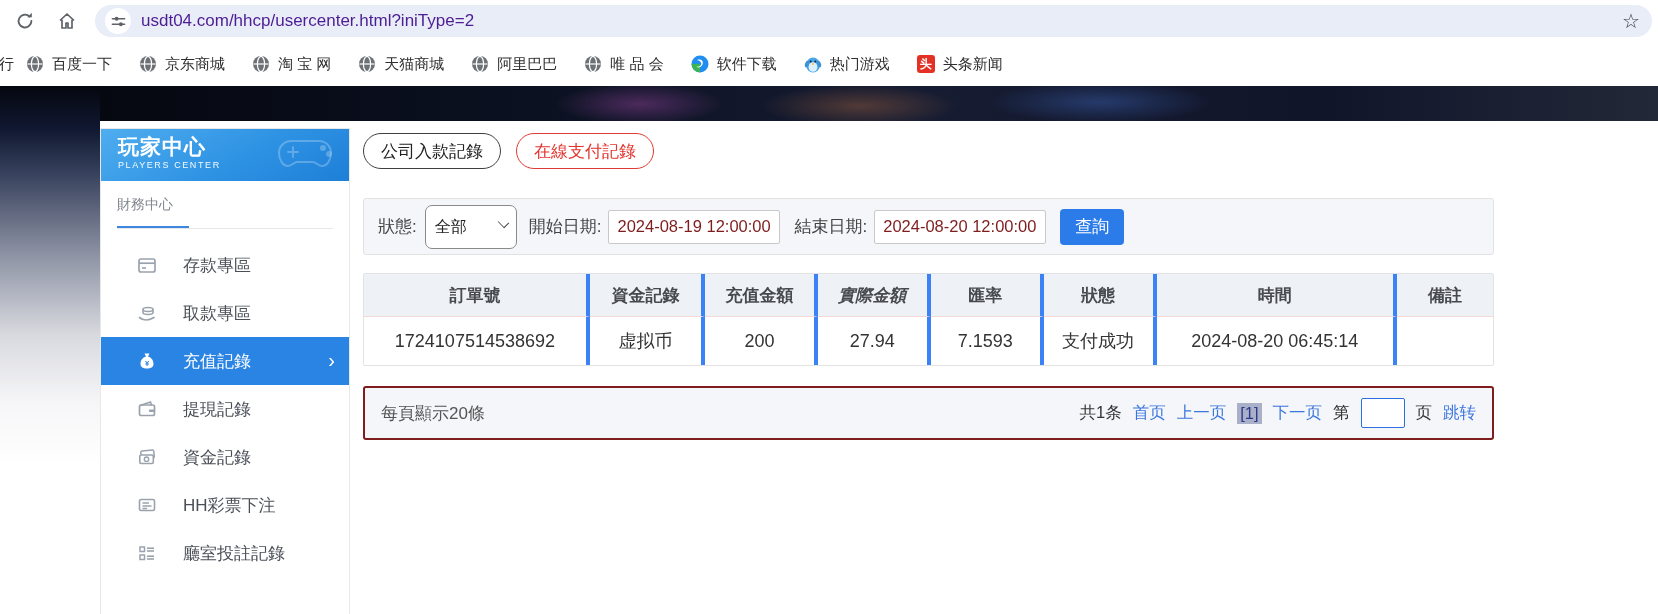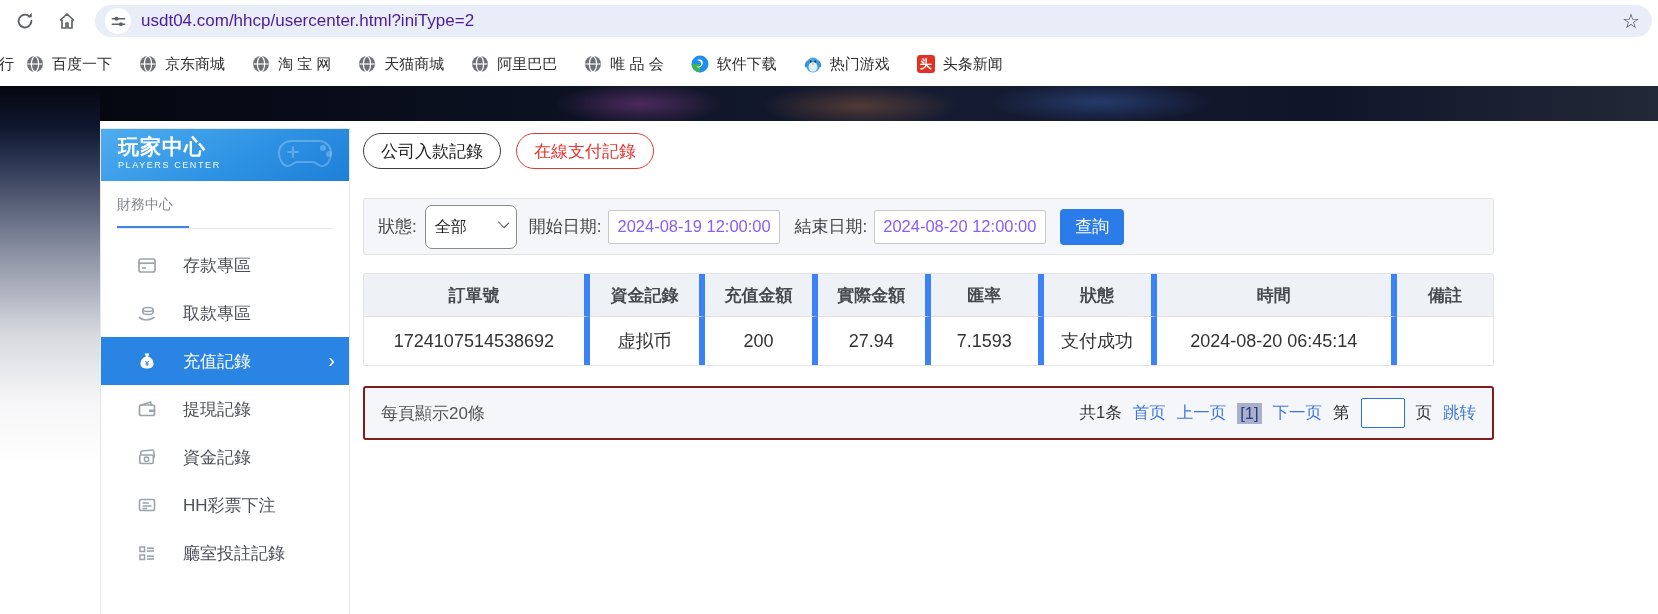--- a/index.html
+++ b/index.html
@@ -55,27 +55,27 @@
   
   .main{position:absolute;left:363px;top:0;width:1131px;height:528px}
   .tabs{position:absolute;left:0;top:47px;display:flex;gap:15px}
   .tab-pill{height:36px;padding:0 17px;border-radius:18px;background:#fff;border:1px solid #3f3f3f;color:#222;font-size:17px;display:flex;align-items:center;cursor:pointer;box-sizing:border-box;white-space:nowrap}
   .tab-pill.red{border-color:#e03a34;color:#e3342f}
   .filter-panel{position:absolute;left:0;top:112px;width:1131px;height:57px;background:#f4f6f9;border:1px solid #e2e2e2;border-radius:3px;box-sizing:border-box;display:flex;align-items:center;padding:0 14px}
   .f-label{font-size:17px;color:#444;white-space:nowrap}
   .status-select-wrap{position:relative;margin:0 12px 0 8px}
   select.status-select{appearance:none;-webkit-appearance:none;width:92px;height:44px;border:1px solid #8a8a8a;border-radius:7px;background:#fff;font-size:16px;color:#222;padding:0 24px 0 9px;font-family:Liberation Serif, serif}
   .sel-caret{position:absolute;right:9px;top:13px;width:8px;height:8px;border-right:1.8px solid #444;border-bottom:1.8px solid #444;transform:rotate(45deg) scale(1,.8);pointer-events:none}
-  .date-input{width:172px;height:34px;border:1px solid #c9c9c9;border-radius:2px;background:#fff;font-size:16.5px;color:#8b5cf6;padding:0 8px;box-sizing:border-box;margin:0 14px 0 7px;font-family:inherit}
+  .date-input{width:172px;height:34px;border:1px solid #c9c9c9;border-radius:2px;background:#fff;font-size:16.5px;color:#7f1d1d;padding:0 8px;box-sizing:border-box;margin:0 14px 0 7px;font-family:inherit}
   .query-btn{height:36px;padding:0 15px;background:#2b7ce9;color:#fff;border:none;border-radius:4px;font-size:17px;cursor:pointer;font-family:inherit}
   
   .table-wrap{position:absolute;left:0;top:187px;width:1131px;border:1px solid #e3e3e3;border-radius:2px;box-sizing:border-box;background:#fff}
   .t-row{display:flex}
   .t-row.head{background:#eef1f5}
-  .t-cell{box-sizing:border-box;display:flex;align-items:center;justify-content:center;border-right:6px solid #3b82f6;white-space:nowrap;overflow:hidden}
+  .t-cell{box-sizing:border-box;display:flex;align-items:center;justify-content:center;border-right:4px solid #3b82f6;white-space:nowrap;overflow:hidden}
   .t-cell:last-child{border-right:none}
   .t-row.head .t-cell{height:43px;font-size:17px;font-weight:bold;color:#46494e;border-bottom:1px solid #f3d8d8}
   .t-row.body .t-cell{height:48px;font-size:18px;color:#333}
   
   .pager{position:absolute;left:0;top:300px;width:1131px;height:54px;background:#f4f6f9;border:2px solid #7f1d1d;border-radius:3px;box-sizing:border-box;display:flex;align-items:center;justify-content:space-between;padding:0 16px}
   .pager-left{font-size:17px;color:#555}
   .pager-right{display:flex;align-items:center;gap:11px;font-size:16.5px;color:#333}
   .pg-link{color:#3c76dd;cursor:pointer;white-space:nowrap}
   .pg-current{background:#aab0c8;color:#2b3a8c;padding:1px 3px;cursor:default}
   .jump-input{width:38px;height:26px;border:1px solid #2e6fe0;border-radius:2px;background:#fff;font-size:15px;text-align:center;font-family:inherit}
@@ -339,21 +339,21 @@
       <span class="f-label">結束日期:</span>
       <input class="date-input" type="text" value="2024-08-20 12:00:00" style="">
       <button class="query-btn">查詢</button>
     </div>
 
     <div class="table-wrap">
       <div class="t-row head">
           <div class="t-cell" style="width: 20%;">訂單號</div>
           <div class="t-cell" style="width: 10.2%;">資金記錄</div>
           <div class="t-cell" style="width: 10%;">充值金額</div>
-          <div class="t-cell" style="width: 10%;">實際金額</div>
+          <div class="t-cell" style="width: 10%; font-style: italic;">實際金額</div>
           <div class="t-cell" style="width: 10%;">匯率</div>
           <div class="t-cell" style="width: 10%;">狀態</div>
           <div class="t-cell" style="width: 21.3%;">時間</div>
           <div class="t-cell" style="width: 8.5%;">備註</div>
         </div>
       <div>
           <div class="t-row body">
             <div class="t-cell" style="width: 20%;">1724107514538692</div>
             <div class="t-cell" style="width: 10.2%;">虚拟币</div>
             <div class="t-cell" style="width: 10%;">200</div>

